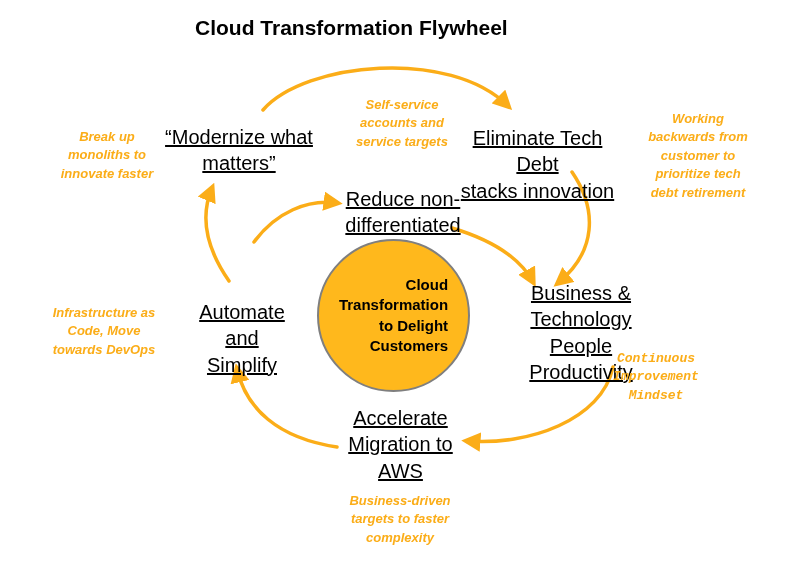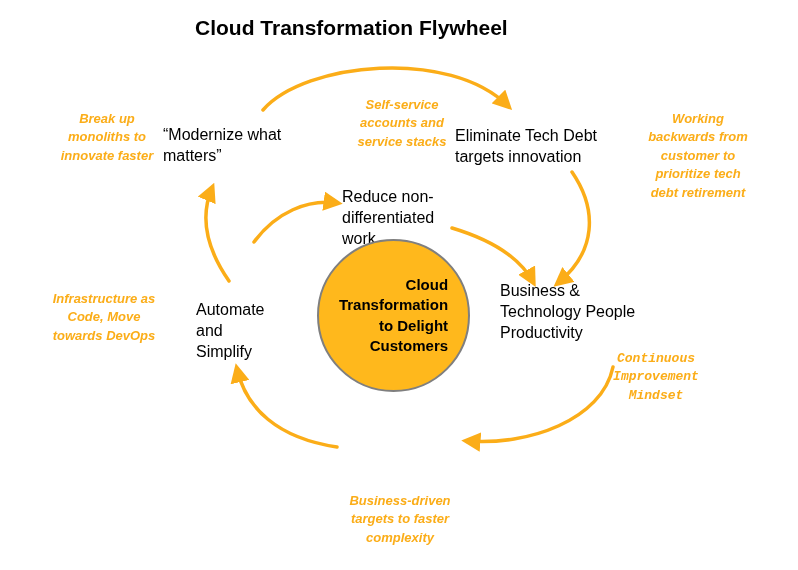--- a/index.html
+++ b/index.html
@@ -26,24 +26,25 @@
     position:absolute;
     left:195px; top:16px; width:400px;
     font-size:21px;
     font-weight:700;
     color:var(--text);
     white-space:pre-line;
   }
   .node{
     position:absolute;
     color:var(--text);
-    font-size:16px;
+    font-size:20px;
     line-height:1.32;
-    text-align:left;
+    text-align:center;
     white-space:pre-line;
+    text-decoration:underline;
   }
   .annotation{
     position:absolute;
     color:var(--gold);
     font-size:13px;
     font-weight:700;
     font-style:italic;
     line-height:1.42;
     text-align:center;
     white-space:pre-line;
@@ -101,54 +102,57 @@
   <div class="title">Cloud Transformation Flywheel</div>
 
   <div class="node" style="left:163px; top:124px; width:152px;">“Modernize what
 matters”</div>
 
   <div class="node" style="left:342px; top:166px; width:122px;margin-top:20px;">Reduce non-
 differentiated
 work</div>
 
   <div class="node" style="left:455px; top:125px; width:165px;">Eliminate Tech Debt
-targets innovation</div>
+stacks innovation</div>
 
   <div class="node" style="left:500px; top:280px; width:162px;">Business &amp;
 Technology People
 Productivity</div>
 
+  <div class="node" style="left:343px; top:405px; width:115px;">Accelerate
+Migration to
+AWS</div>
 
   <div class="node" style="left:196px; top:287px; width:92px;margin-top:12px;">Automate
 and
 Simplify</div>
 
-  <div class="annotation" style="left:47px; top:110px; width:120px;font-style:italic;">Break up
+  <div class="annotation" style="left:47px; top:128px; width:120px;font-style:italic;">Break up
 monoliths to
 innovate faster</div>
 
   <div class="annotation" style="left:340px; top:96px; width:124px;">Self-service
 accounts and
-service stacks</div>
+service targets</div>
 
   <div class="annotation" style="left:638px; top:80px; width:120px;margin-top:30px;">Working
 backwards from
 customer to
 prioritize tech
 debt retirement</div>
 
   <div class="annotation" style="left:606px; top:350px; width:100px;font-family:Liberation Mono, monospace;">Continuous
 Improvement
 Mindset</div>
 
   <div class="annotation" style="left:335px; top:492px; width:130px;">Business-driven
 targets to faster
 complexity</div>
 
-  <div class="annotation" style="left:42px; top:290px; width:124px;">Infrastructure as
+  <div class="annotation" style="left:42px; top:304px; width:124px;">Infrastructure as
 Code, Move
 towards DevOps</div>
 
   <div class="hub-circle">Cloud
 Transformation
 to Delight
 Customers</div>
 
 </div>
 

